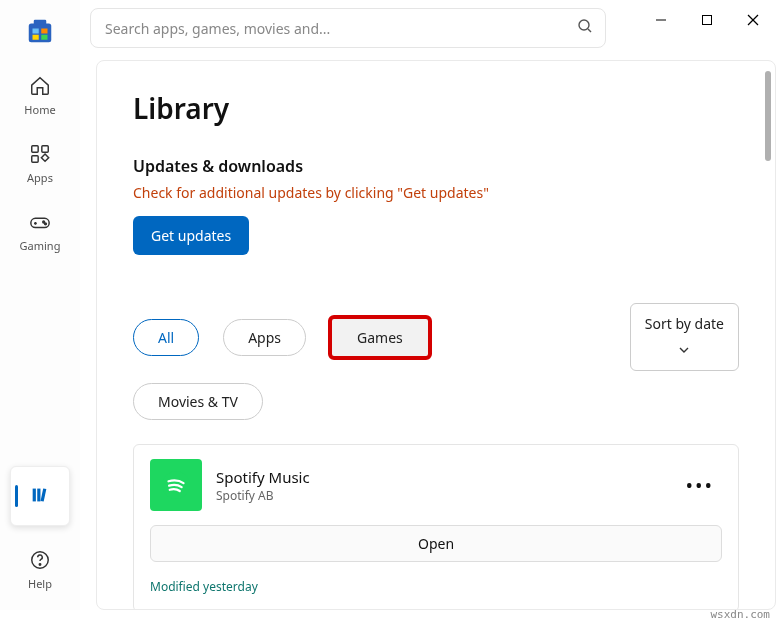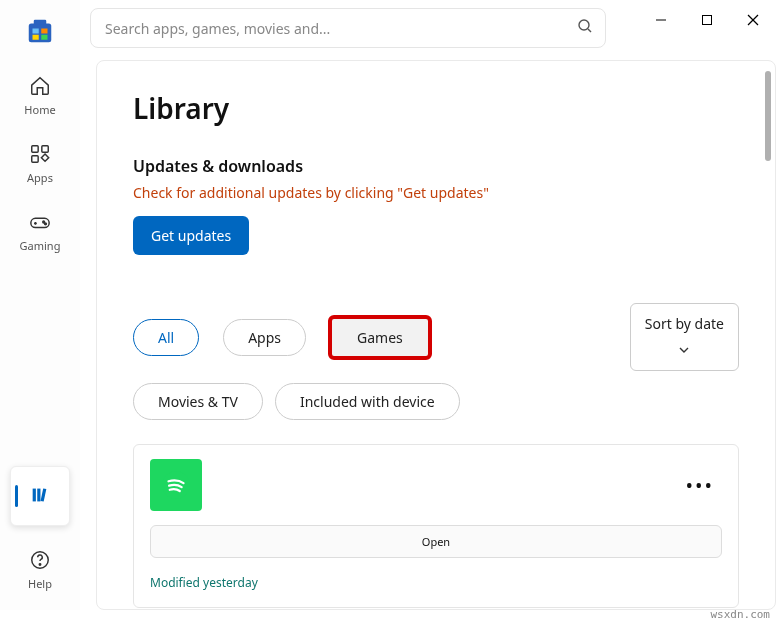--- a/index.html
+++ b/index.html
@@ -32,21 +32,21 @@
   .chip.highlight-red { outline: 4px solid #d40000; outline-offset: -2px; border-radius: 4px; background:#f2f2f2; padding:10px 26px;}
   .sortbox { margin-left: auto; display:flex; align-items:center; gap:8px; border:1px solid #ccc; border-radius:6px; padding:10px 14px; font-size:14px; color:#222; cursor:pointer;flex-direction:column;}
   .row2 { margin-top: 12px; display:flex; gap:12px; }
   .card { margin-top: 24px; border:1px solid #e5e5e5; border-radius:6px; padding:14px 16px 16px 16px; }
   .card-head { display:flex; align-items:center; gap:14px; }
   .app-icon { width:52px; height:52px; background:#1ed760; border-radius:4px; display:flex; align-items:center; justify-content:center;}
   .app-icon svg{ width:30px; height:30px; fill:#fff;}
   .app-text .name { font-weight:400; font-size:15px; color:#111;}
   .app-text .pub { font-size:12px; color:#666;}
   .more { margin-left:auto; font-size:20px; letter-spacing:2px; color:#111; cursor:pointer; padding:4px 8px;}
-  .open-btn { display:block; width:100%; margin-top:14px; border:1px solid #ddd; background:#fafafa; border-radius:6px; padding:8px 0; text-align:center; font-size:11px; color:#111; cursor:pointer;}
+  .open-btn { display:block; width:100%; margin-top:14px; border:1px solid #ddd; background:#fafafa; border-radius:6px; padding:8px 0; text-align:center; font-size:14px; color:#111; cursor:pointer;}
   .modified { margin-top:16px; font-size:12px; color:#0f766e; }
   .watermark { position:absolute; right:6px; bottom:6px; font-size:11px; color:#888; font-family: monospace;}
 </style>
 </head>
 <body>
 
 <div class="titlebar">
   <div class="wc">
       <svg width="12" height="12" viewBox="0 0 12 12">
         <line x1="1" y1="6" x2="11" y2="6" stroke="#000" stroke-width="1"></line>
@@ -144,30 +144,33 @@
       <div class="chip highlight-red">Games</div>
       <div class="sortbox">
         <span>Sort by date</span>
         <span><svg width="12" height="12" viewBox="0 0 12 12">
               <path d="M2 4l4 4 4-4" fill="none" stroke="#333" stroke-width="1.4"></path>
             </svg></span>
       </div>
     </div>
     <div class="row2">
       <div class="chip">Movies &amp; TV</div>
-      <div class="chip">Included with device</div>
     </div>
 
     <div class="card">
       <div class="card-head">
         <div class="app-icon">
           <svg viewBox="0 0 24 24">
               <circle cx="12" cy="12" r="11" fill="#1ed760"></circle>
               <path d="M6 9c4-1 9-.5 12 1.5M6.5 12.5c3.5-1 7.5-.5 10 1.2M7 15.8c3-.8 6-.4 8 1" stroke="#fff" stroke-width="1.8" fill="none" stroke-linecap="round"></path>
             </svg>
+        </div>
+        <div class="app-text">
+          <div class="name">Spotify Music</div>
+          <div class="pub">Spotify AB</div>
         </div>
         <div class="more">•••</div>
       </div>
       <button class="open-btn">Open</button>
       <div class="modified">Modified yesterday</div>
     </div>
   </div>
 </div>
 
 <div class="watermark">wsxdn.com</div>

